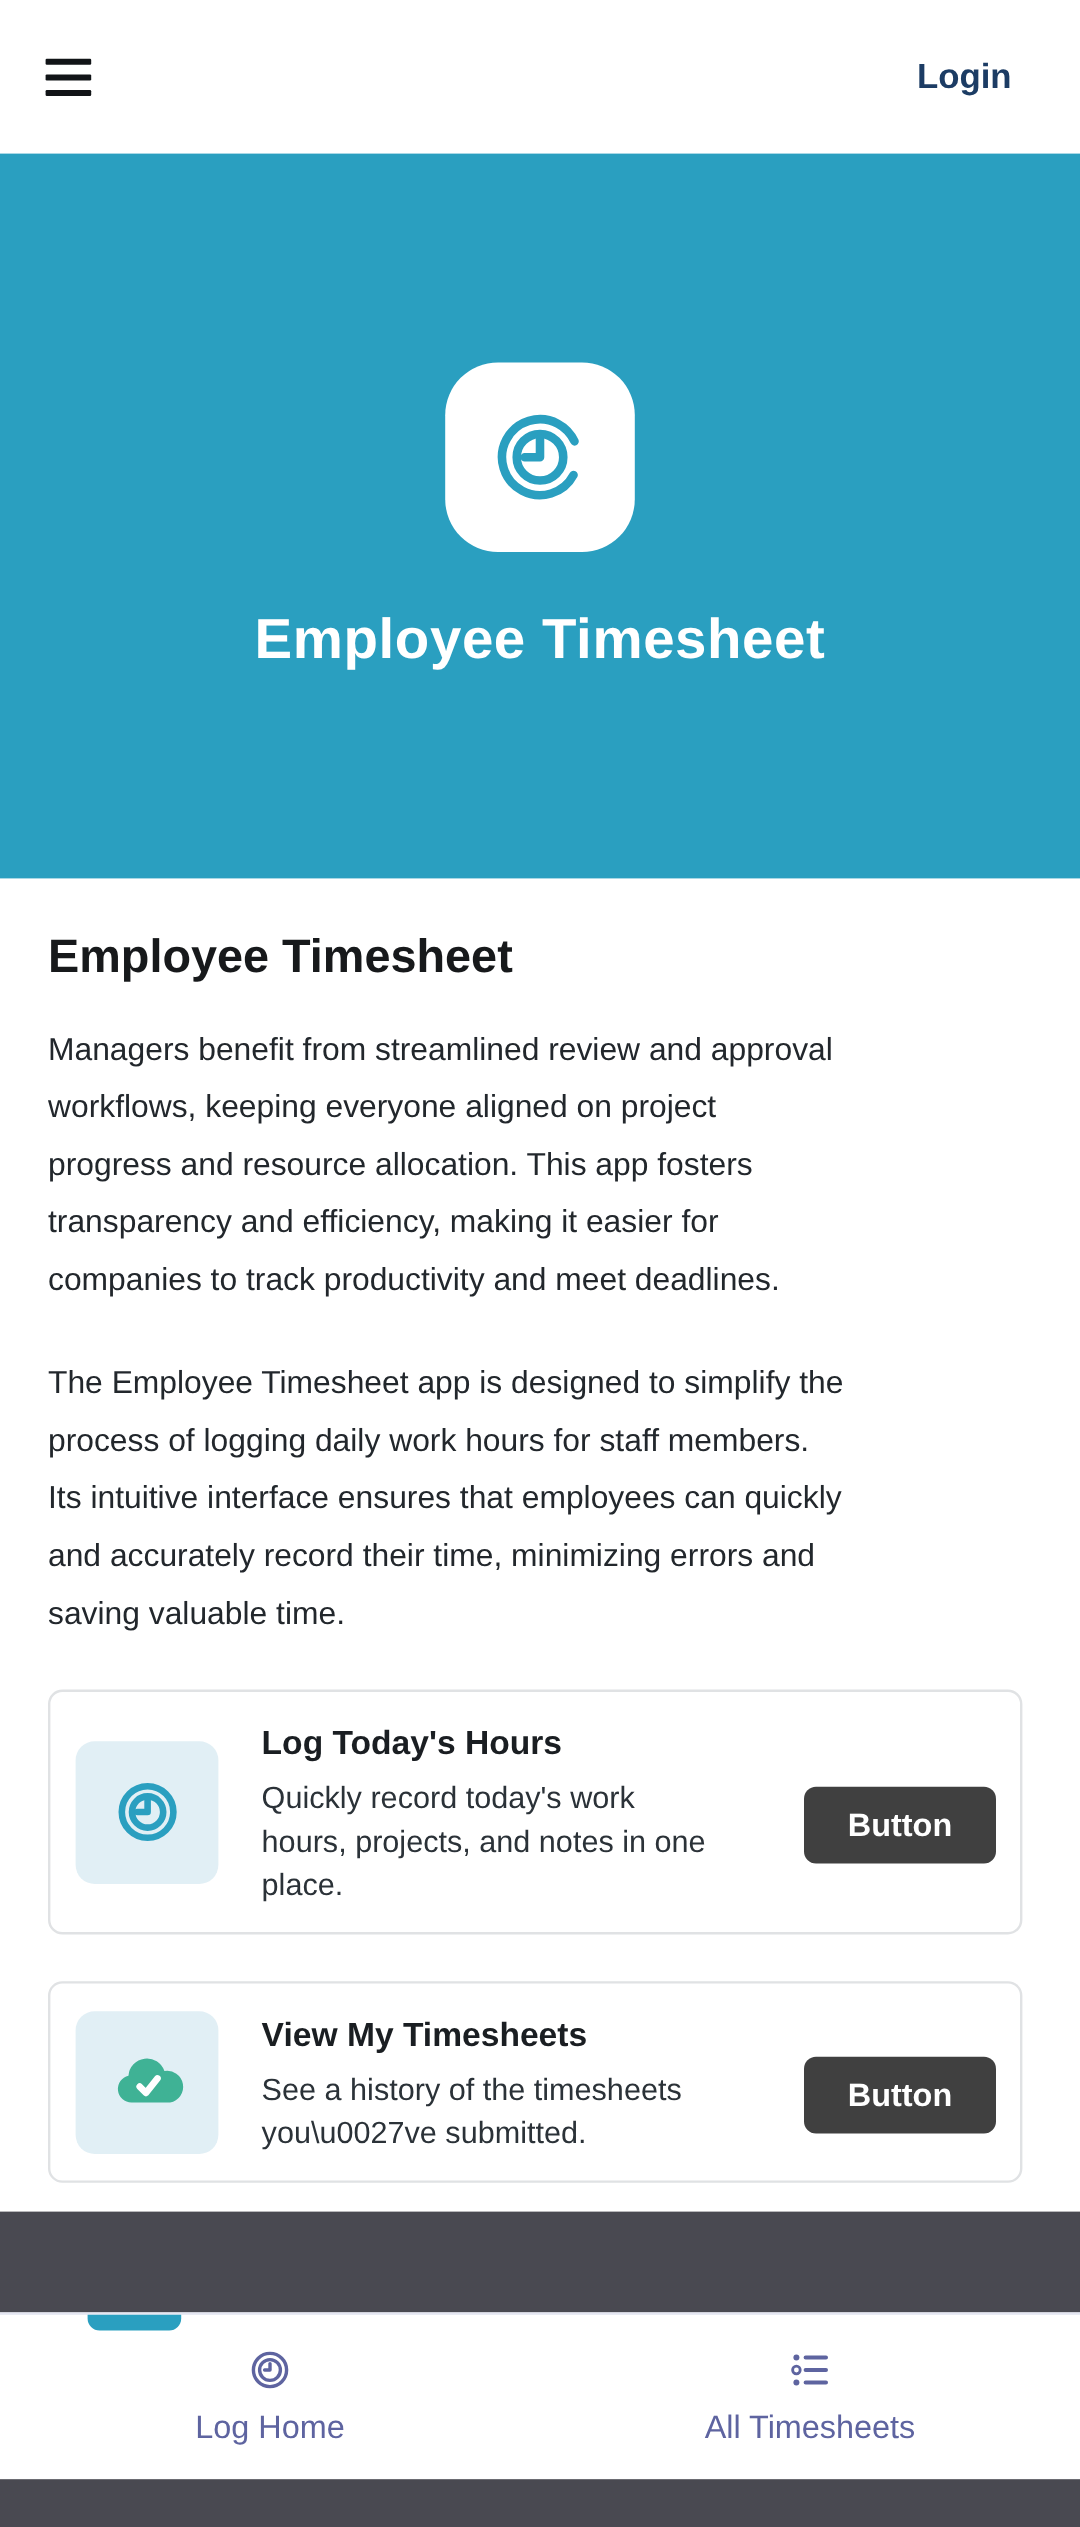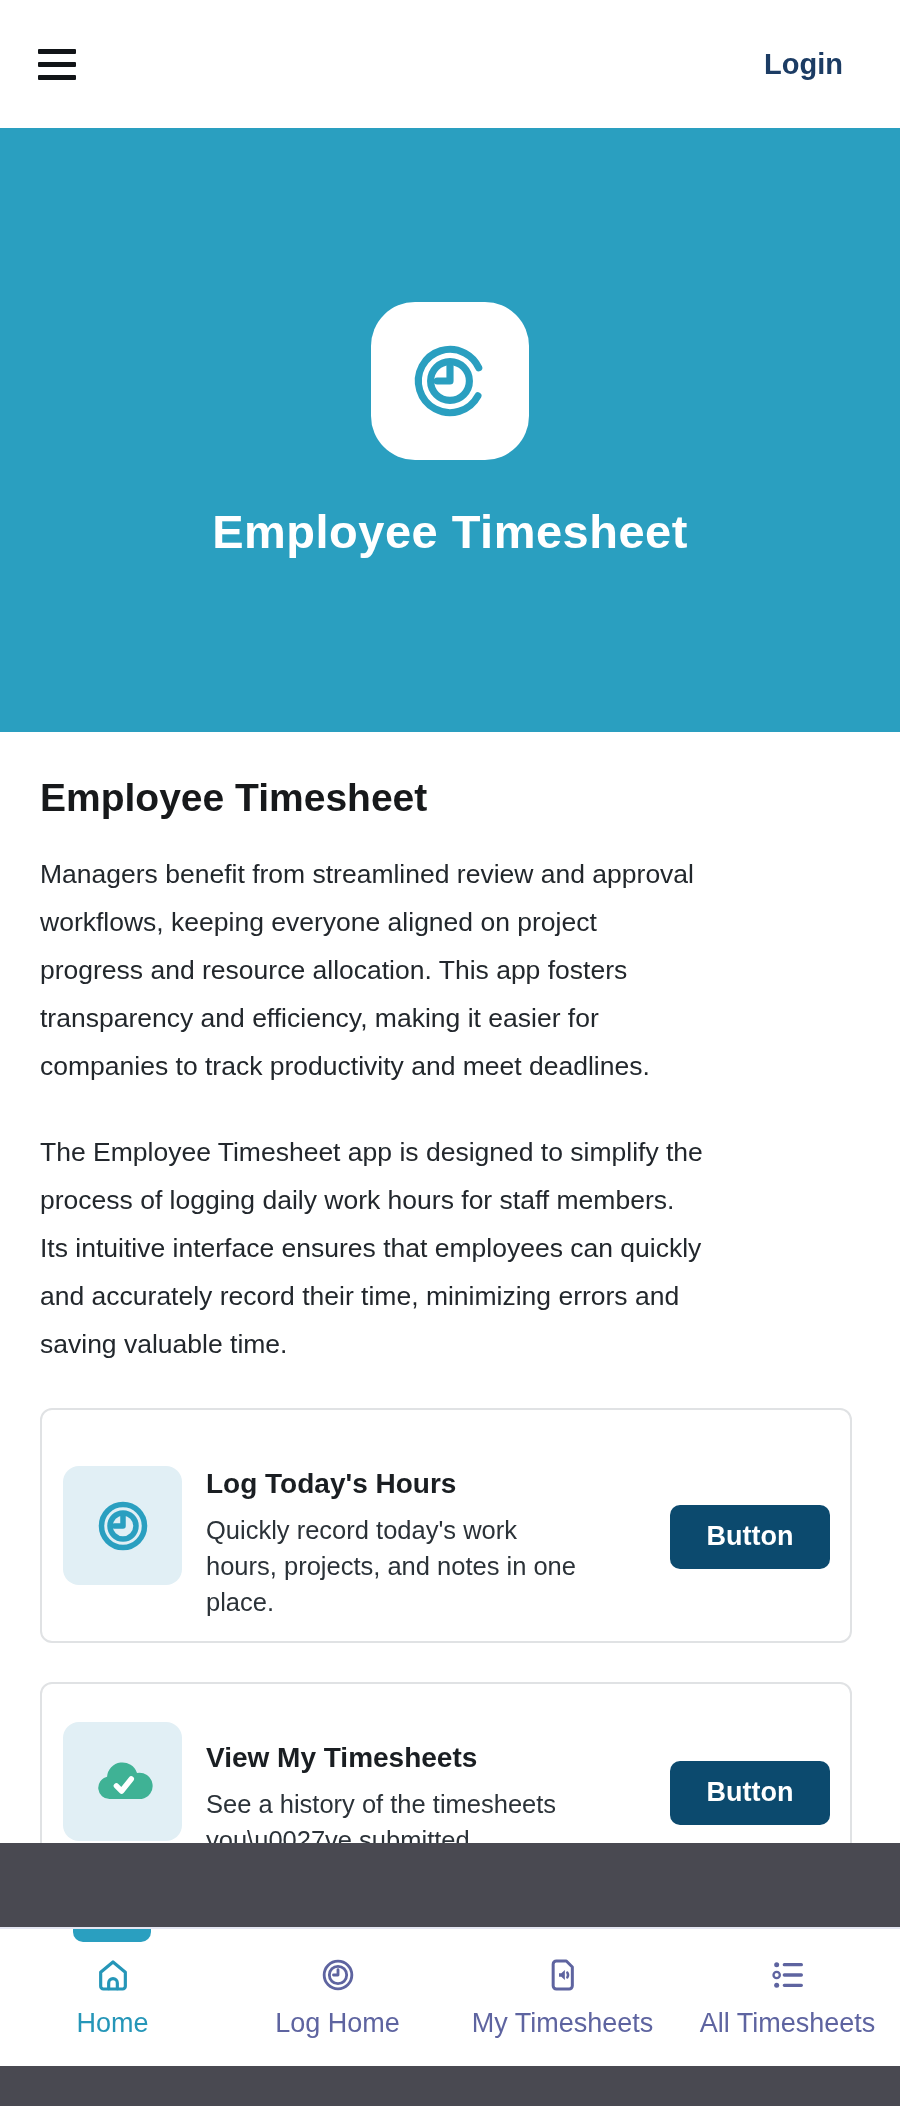--- a/index.html
+++ b/index.html
@@ -60,26 +60,26 @@
     display:flex; align-items:center;
     background:#ffffff;
   }
   .card:first-of-type { margin-top:40px; }
   .icon-box {
     flex:0 0 119px; width:119px; height:119px;
     background:#E1EFF5; border-radius:16px;
     display:flex; align-items:center; justify-content:center;
     align-self:center;
   }
-  .card-mid { flex:1 1 auto; padding-left:24px; padding-right:16px; align-self:stretch;margin-top:31px; }
+  .card-mid { flex:1 1 auto; padding-left:36px; padding-right:16px; align-self:stretch; }
   .card-title { font-size:28px; font-weight:700; color:#1A1E22; margin-top:6px; }
   .card-desc { margin-top:12px; font-size:25.5px; line-height:36px; color:#2B3238; white-space:pre-line; }
   .card-btn {
     flex:0 0 160px; width:160px; height:64px;
-    background:#0c4a6e; color:#ffffff; border:none; border-radius:10px;
+    background:#404040; color:#ffffff; border:none; border-radius:10px;
     font-size:27px; font-weight:700; cursor:pointer;
     font-family:"Liberation Sans", sans-serif;
     margin-top:22px;
   }
   
   .navbar {
     position:absolute; left:0; top:1927px;
     width:900px; height:139px;
     background:#ffffff; border-top:2px solid #E4E6F2;
   }
@@ -168,45 +168,30 @@
       </div>
       <button class="card-btn">Button</button>
     </div>
   </main>
 </div>
 
 <nav class="navbar">
   <div class="nav-pill"></div>
   <div class="nav-items">
 
-    <button class="nav-item active">
-      <svg width="40" height="40" viewBox="0 0 24 24">
-        <path d="M4.6 10.4 12 4.2 19.4 10.4 V18.8 a1.6 1.6 0 0 1 -1.6 1.6 H6.2 a1.6 1.6 0 0 1 -1.6 -1.6 Z" fill="none" stroke="currentColor" stroke-width="1.9" stroke-linejoin="round" stroke-linecap="round"></path>
-        <path d="M9.4 20.2 v-3.4 a2.6 2.6 0 0 1 5.2 0 v3.4" fill="none" stroke="currentColor" stroke-width="1.9" stroke-linecap="round"></path>
-      </svg>
-      <span class="nav-label">Home</span>
-    </button>
 
     <button class="nav-item">
       <svg width="40" height="40" viewBox="0 0 24 24">
         <circle cx="12" cy="12" r="8.3" fill="none" stroke="currentColor" stroke-width="1.7"></circle>
         <circle cx="12" cy="12" r="5.2" fill="none" stroke="currentColor" stroke-width="1.7"></circle>
         <path d="M12 8.8 V12 H9.3" fill="none" stroke="currentColor" stroke-width="1.7" stroke-linecap="round" stroke-linejoin="round"></path>
       </svg>
       <span class="nav-label">Log Home</span>
     </button>
 
-    <button class="nav-item">
-      <svg width="40" height="40" viewBox="0 0 24 24">
-        <path d="M8 3.6 h6 l3.6 3.6 V18.5 a1.9 1.9 0 0 1 -1.9 1.9 H8 a1.9 1.9 0 0 1 -1.9 -1.9 V5.5 A1.9 1.9 0 0 1 8 3.6 Z" fill="none" stroke="currentColor" stroke-width="1.8" stroke-linejoin="round"></path>
-        <path d="M9.6 10.9 h1.4 l2.1 -1.9 v6 l-2.1 -1.9 H9.6 z" fill="currentColor"></path>
-        <path d="M14.6 10.6 a2.6 2.6 0 0 1 0 2.8" fill="none" stroke="currentColor" stroke-width="1.5" stroke-linecap="round"></path>
-      </svg>
-      <span class="nav-label">My Timesheets</span>
-    </button>
 
     <button class="nav-item">
       <svg width="40" height="40" viewBox="0 0 24 24">
         <circle cx="5.2" cy="5.8" r="1.5" fill="currentColor"></circle>
         <circle cx="5.2" cy="12" r="1.9" fill="none" stroke="currentColor" stroke-width="1.4"></circle>
         <circle cx="5.2" cy="18.2" r="1.5" fill="currentColor"></circle>
         <path d="M9.8 5.8 H20 M9.8 12 H20 M9.8 18.2 H20" stroke="currentColor" stroke-width="2" stroke-linecap="round"></path>
       </svg>
       <span class="nav-label">All Timesheets</span>
     </button>

